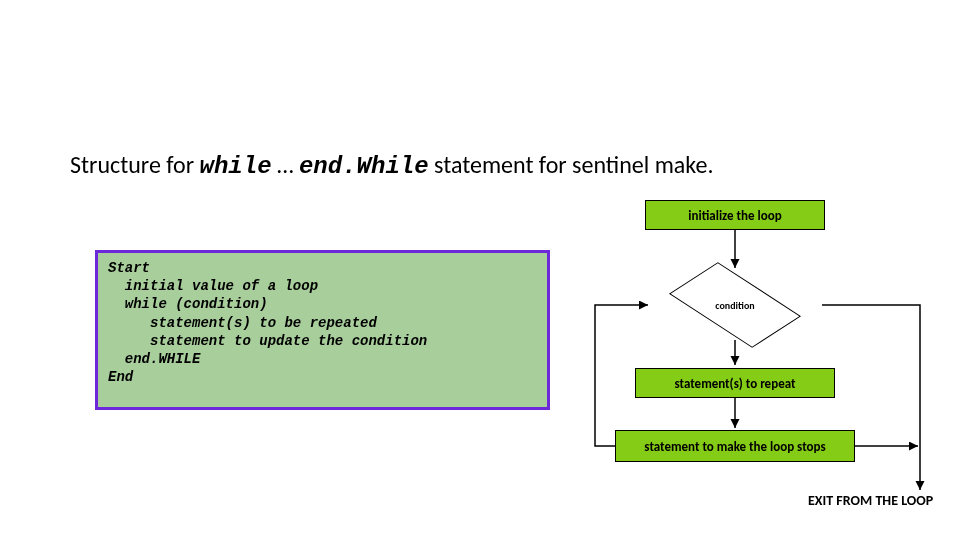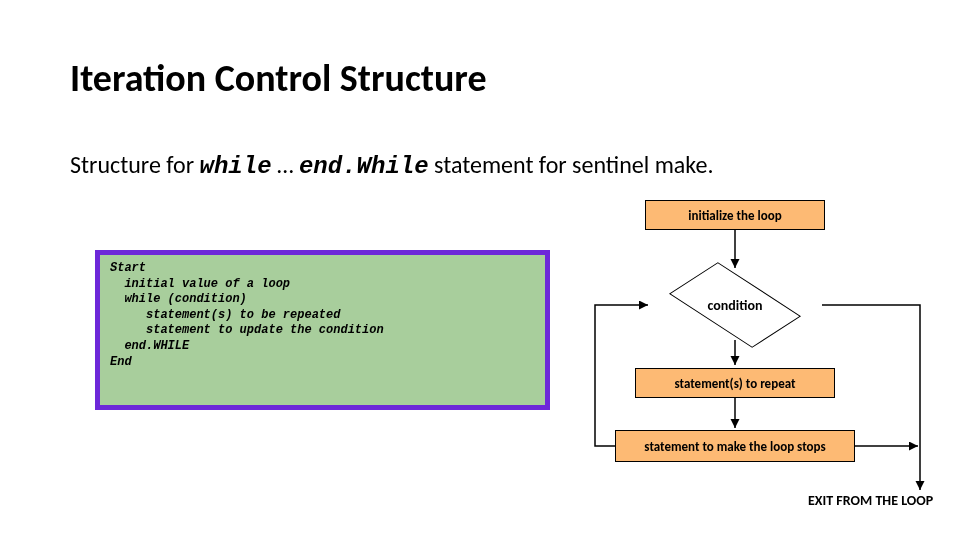--- a/index.html
+++ b/index.html
@@ -36,42 +36,42 @@
     font-style: italic;
     margin-top: 41px;
   }
   .codebox {
     position: absolute;
     left: 95px;
     top: 250px;
     width: 455px;
     height: 160px;
     background: #a8ce9c;
-    border: 5px solid #6d28d9;
+    border: 3px solid #6d28d9;
     padding: 6px 10px;
     font-family: "Courier New", monospace;
-    font-size: 12px;
+    font-size: 14px;
     line-height: 1.3;
     font-weight: 700;
     font-style: italic;
     white-space: pre;
     box-sizing: border-box;
   }
   
   .flow {
     position: absolute;
     left: 580px;
     top: 200px;
     width: 380px;
     height: 340px;
   }
   .box {
     position: absolute;
     border: 1.5px solid #000;
-    background: #fdba74;
+    background: #84cc16;
     font-size: 13px;
     font-weight: 700;
     display: flex;
     align-items: center;
     justify-content: center;
     text-align: center;
     box-sizing: border-box;
     padding: 10px 6px;
   }
   .diamond-wrap {
@@ -88,21 +88,21 @@
     transform: translate(-50%, -50%) rotate(45deg) skew(-12deg, -12deg);
     border: 1.5px solid #000;
     background: #fff;
   }
   .diamond-label {
     position: absolute;
     left: 0; top: 0; right: 0; bottom: 0;
     display: flex;
     align-items: center;
     justify-content: center;
-    font-size: 14px;
+    font-size: 10px;
     font-weight: 700;
   }
   .exit-label {
     position: absolute;
     font-size: 14px;
     font-weight: 700;
     padding-left: 13px;
   }
   svg.arrows {
     position: absolute;
@@ -110,21 +110,20 @@
     width: 380px;
     height: 340px;
     overflow: visible;
   }
 </style>
 </head>
 <body>
 
 <div class="slide">
 
-  <div class="title">Iteration Control Structure</div>
 
   <div class="subtitle">
     <span>Structure for </span><span class="mono">while</span><span> … </span><span class="mono">end.While</span><span>  statement for sentinel make.</span>
   </div>
 
   <div class="codebox">Start
   initial value of a loop
   while (condition)
      statement(s) to be repeated
      statement to update the condition

